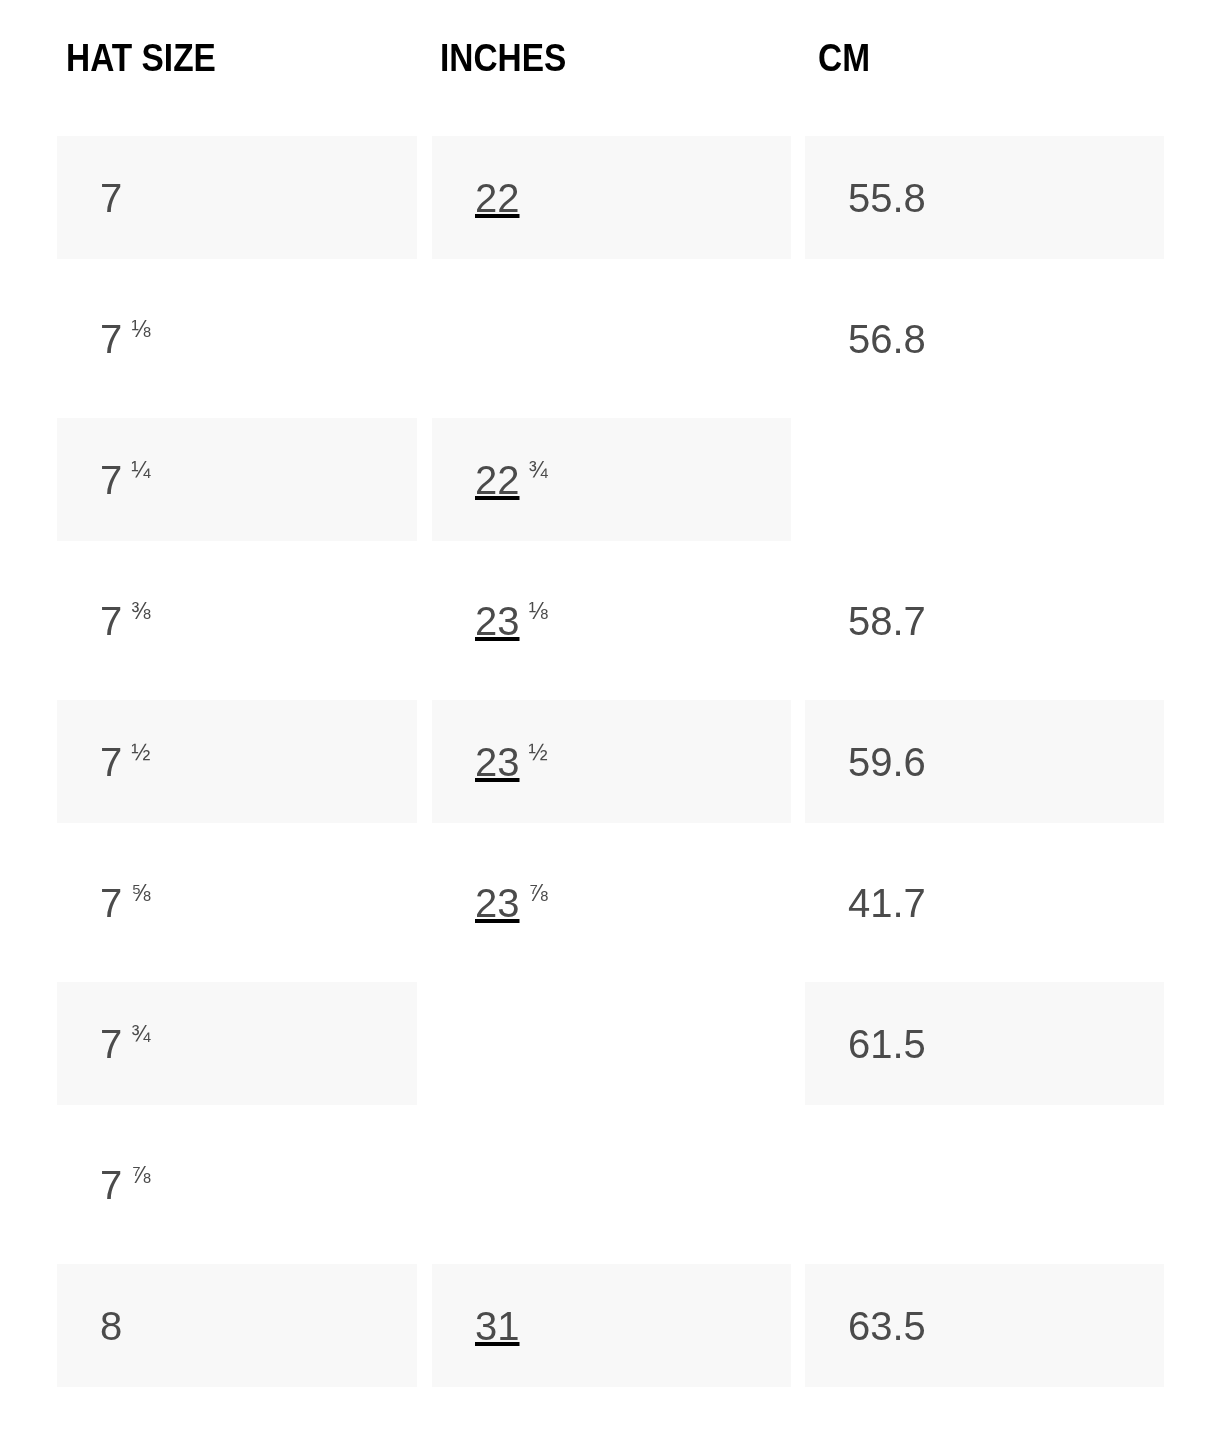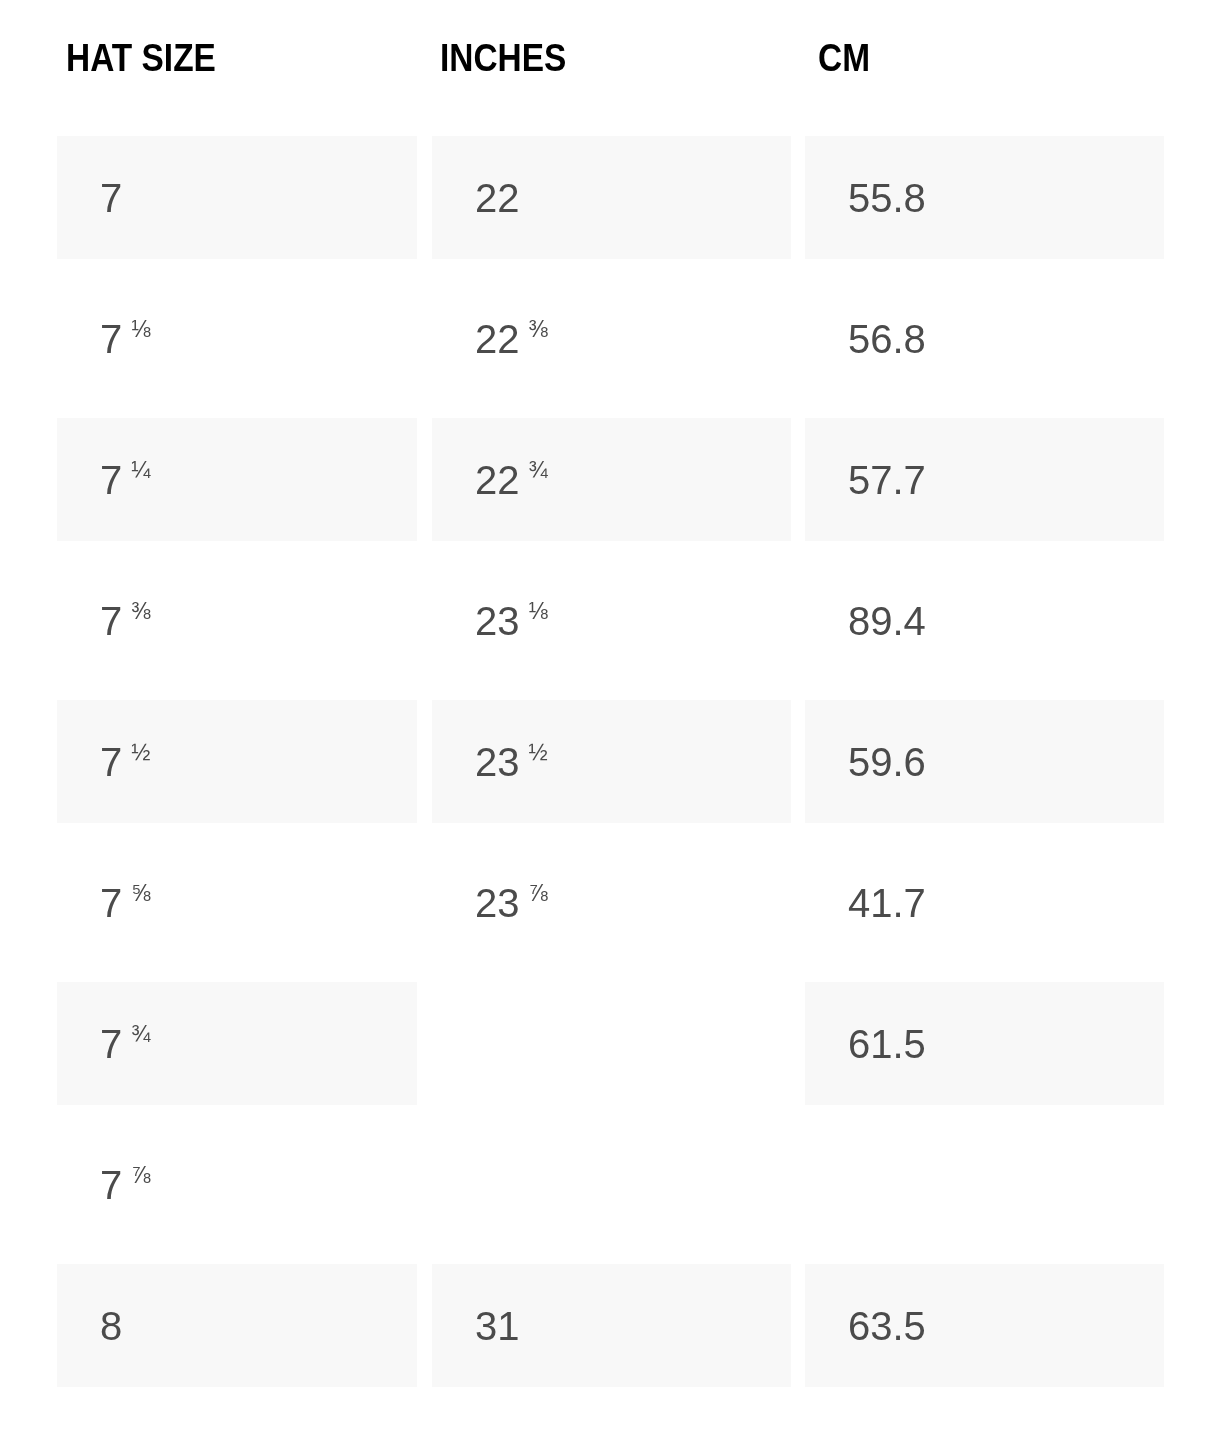--- a/index.html
+++ b/index.html
@@ -62,21 +62,21 @@
     height: 123px;
     background: transparent;
     box-sizing: border-box;
     display: flex;
     align-items: center;
   }
   .chart-row.shaded .chart-cell {
     background: #f8f8f8;
   }
   .cell-col-1 { left: 57px;  width: 360px; }
-  .cell-col-2 { left: 432px; width: 359px; }
+  .cell-col-2 { left: 432px; width: 359px; text-decoration: underline; }
   .cell-col-3 { left: 805px; width: 359px; text-align: right; }
 
   .cell-text {
     padding-left: 43px;
     font-size: 40px;
     color: #4b4b4b;
     line-height: 46px;
     white-space: nowrap;
     display: block;
   }
@@ -112,47 +112,41 @@
           <span class="cell-text"><span class="whole">22</span></span>
         </div>
         <div class="chart-cell cell-col-3">
           <span class="cell-text"><span class="whole">55.8</span></span>
         </div>
       </div>
       <div class="chart-row">
         <div class="chart-cell cell-col-1">
           <span class="cell-text"><span class="whole">7</span><span class="frac">⅛</span></span>
         </div>
-        <div class="chart-cell cell-col-2">
-          <span class="cell-text"><span class="whole">22</span><span class="frac">⅜</span></span>
-        </div>
         <div class="chart-cell cell-col-3">
           <span class="cell-text"><span class="whole">56.8</span></span>
         </div>
       </div>
       <div class="chart-row shaded">
         <div class="chart-cell cell-col-1">
           <span class="cell-text"><span class="whole">7</span><span class="frac">¼</span></span>
         </div>
         <div class="chart-cell cell-col-2">
           <span class="cell-text"><span class="whole">22</span><span class="frac">¾</span></span>
         </div>
-        <div class="chart-cell cell-col-3">
-          <span class="cell-text"><span class="whole">57.7</span></span>
-        </div>
       </div>
       <div class="chart-row">
         <div class="chart-cell cell-col-1">
           <span class="cell-text"><span class="whole">7</span><span class="frac">⅜</span></span>
         </div>
         <div class="chart-cell cell-col-2">
           <span class="cell-text"><span class="whole">23</span><span class="frac">⅛</span></span>
         </div>
         <div class="chart-cell cell-col-3">
-          <span class="cell-text"><span class="whole">89.4</span></span>
+          <span class="cell-text"><span class="whole">58.7</span></span>
         </div>
       </div>
       <div class="chart-row shaded">
         <div class="chart-cell cell-col-1">
           <span class="cell-text"><span class="whole">7</span><span class="frac">½</span></span>
         </div>
         <div class="chart-cell cell-col-2">
           <span class="cell-text"><span class="whole">23</span><span class="frac">½</span></span>
         </div>
         <div class="chart-cell cell-col-3">

